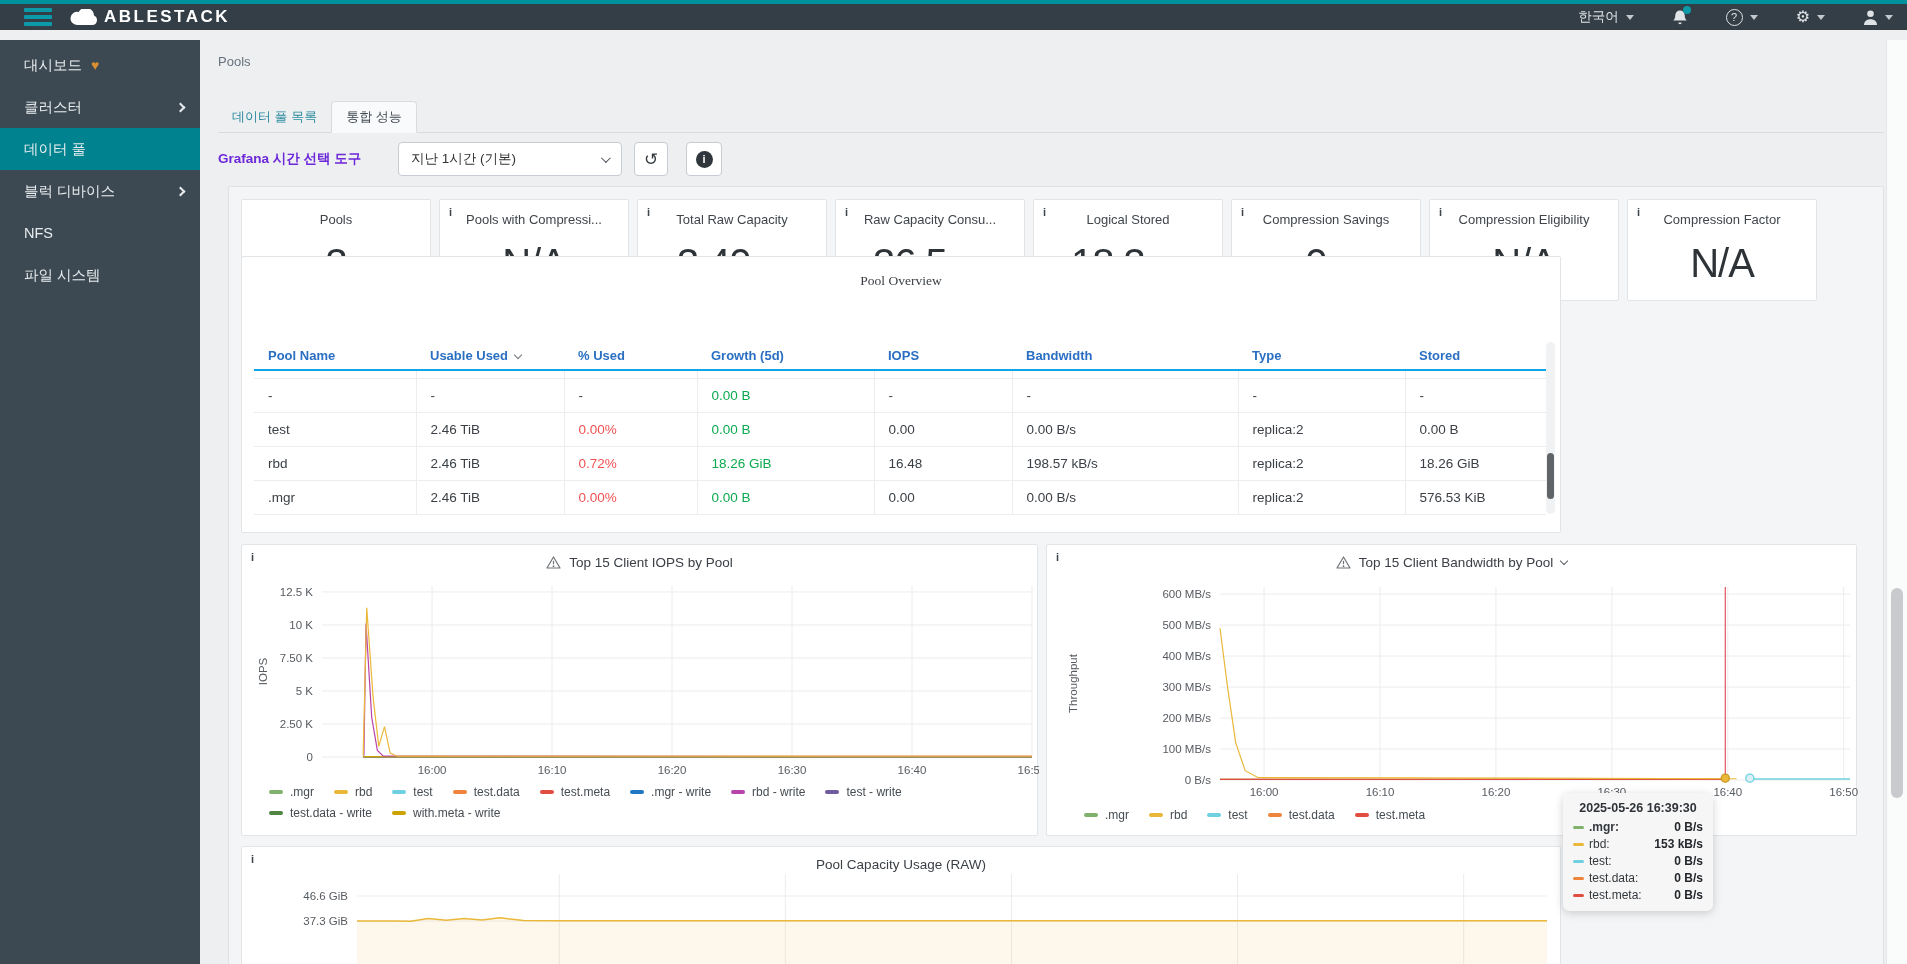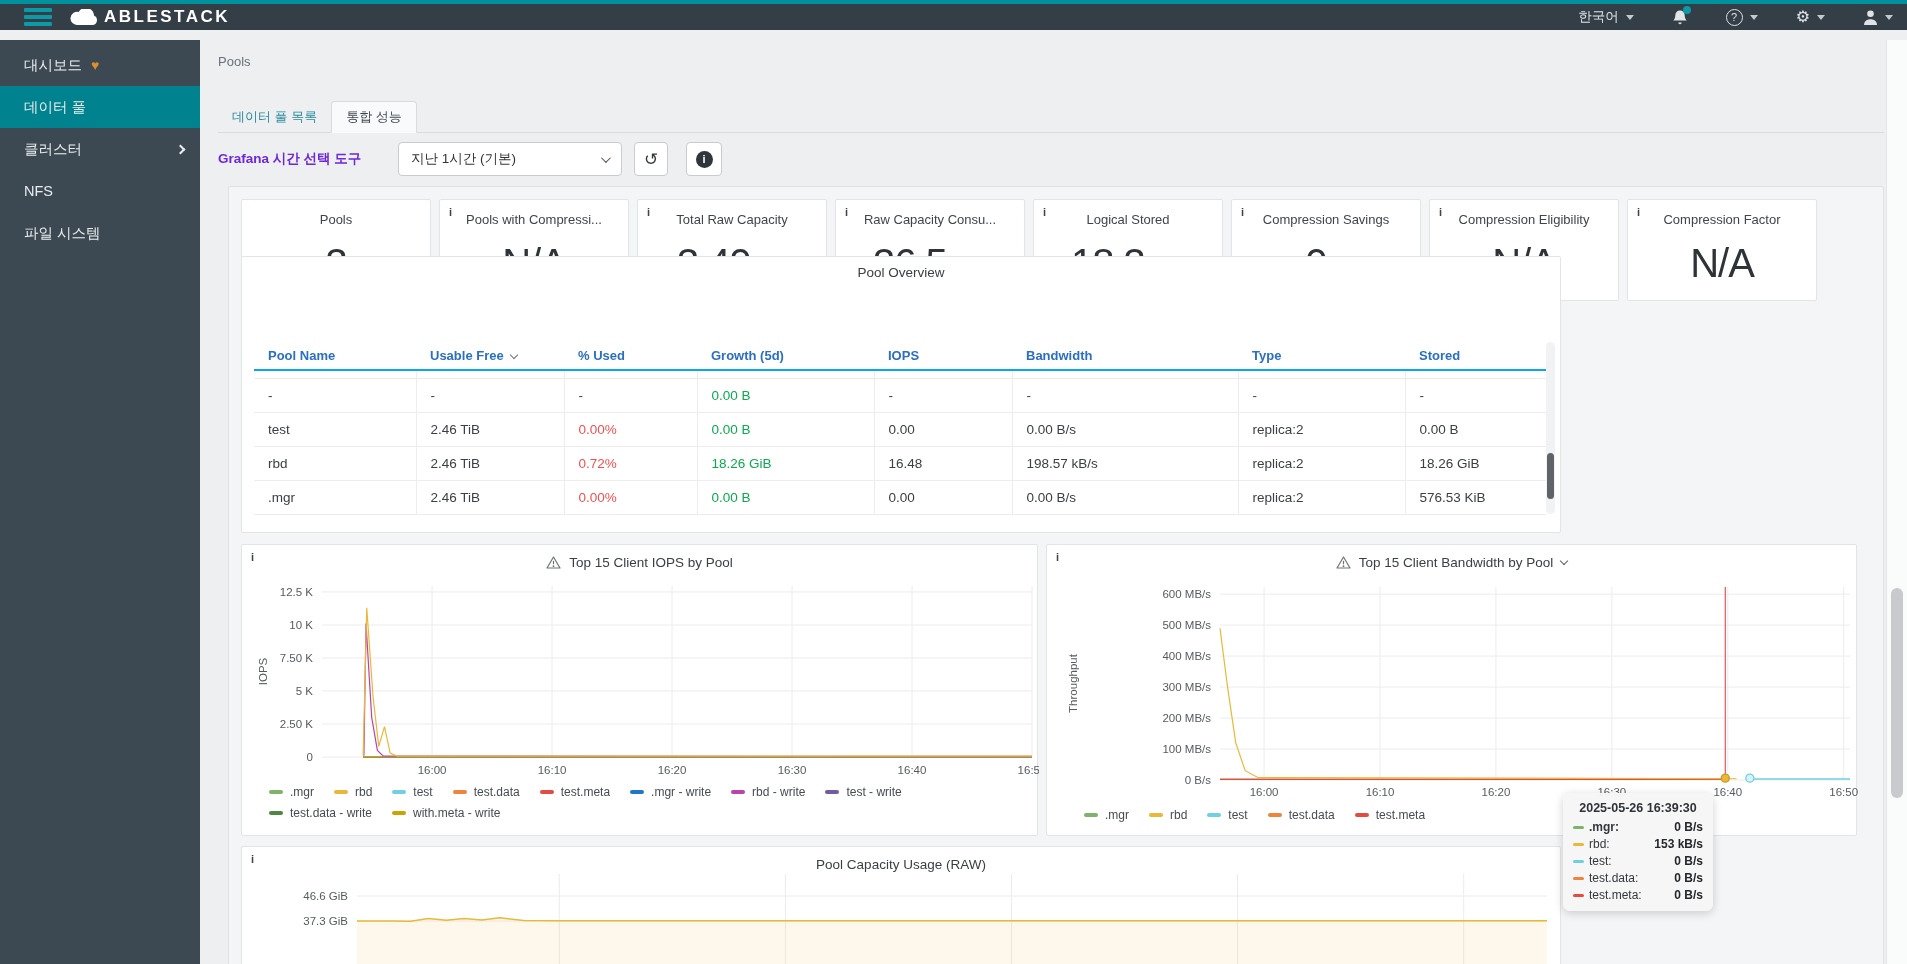--- a/index.html
+++ b/index.html
@@ -53,21 +53,21 @@
 
   .stats-row { position:absolute; left:12px; top:12px; display:flex; gap:8px; }
   .stat { position:relative; width:190px; height:102px; background:#fff; border:1px solid #e2e5e8; border-radius:2px; display:flex; flex-direction:column; align-items:center; }
   .stat-title { margin-top:12px; font-size:13px; color:#3f454b; white-space:nowrap; }
   .stat-value { flex:1; display:flex; align-items:center; justify-content:center; color:#2e3338; }
   .stat-value .num { font-size:40px; font-weight:500; letter-spacing:-1px; }
   .stat-value .unit { font-size:20px; margin-left:7px; margin-top:12px; }
 
   
   .table-panel { left:12px; top:69px; width:1320px; height:277px; }
-  .table-panel .panel-title { margin-top:8px; }
+  .table-panel .panel-title { margin-top:16px;font-family:Liberation Serif, serif; }
   table { border-collapse:collapse; position:absolute; left:12px; top:85px; width:1292px; table-layout:fixed; }
   th { text-align:left; font-size:13px; color:#2a6fc2; font-weight:bold; height:28px; padding-left:14px; border-bottom:2px solid #0ea5e9; cursor:pointer; white-space:nowrap; }
   td { font-size:13.5px; color:#3b4046; height:34px; padding-left:14px; border:1px solid #ededed; white-space:nowrap; overflow:hidden; }
   td:first-child { border-left:none; } td:last-child { border-right:none; }
   tr.sliver td { height:8px; }
   td.green { color:#0caa50; } td.red { color:#f05152; }
   .sort-chev { display:inline-block; width:6px; height:6px; border-right:1.6px solid #6f7479; border-bottom:1.6px solid #6f7479; transform:rotate(45deg); margin-left:7px; margin-bottom:2px; }
   .tbl-scroll-track { position:absolute; right:5px; top:85px; width:9px; height:172px; background:#f1f2f3; border-radius:5px; }
   .tbl-scroll-thumb { position:absolute; left:1px; top:111px; width:7px; height:46px; background:#5f6469; border-radius:4px; }
 
@@ -142,25 +142,29 @@
         <span class="caret"></span>
       </div>
     </div>
   </header>
 
   <nav class="sidebar" id="sidebar">
       <div class="side-item">
         <span class="side-label">대시보드</span>
         <span class="heart">♥</span>
       </div>
+      <div class="side-item">
+        <span class="side-label">클러스터</span>
+        <span class="side-chev"></span>
+      </div>
       <div class="side-item active">
         <span class="side-label">데이터 풀</span>
       </div>
       <div class="side-item">
-        <span class="side-label">클러스터</span>
+        <span class="side-label">블럭 디바이스</span>
         <span class="side-chev"></span>
       </div>
       <div class="side-item">
         <span class="side-label">NFS</span>
       </div>
       <div class="side-item">
         <span class="side-label">파일 시스템</span>
       </div>
     </nav>
 
@@ -248,21 +252,21 @@
             </div>
           </section>
         </div>
 
       <section class="panel table-panel">
         <div class="panel-title">Pool Overview</div>
         <table id="pool-table">
             <thead>
               <tr>
                 <th style="width: 162px;"><span>Pool Name</span></th>
-                <th style="width: 148px;"><span>Usable Free</span><span class="sort-chev"></span></th>
+                <th style="width: 148px;"><span>Usable Used</span><span class="sort-chev"></span></th>
                 <th style="width: 133px;"><span>% Used</span></th>
                 <th style="width: 177px;"><span>Growth (5d)</span></th>
                 <th style="width: 138px;"><span>IOPS</span></th>
                 <th style="width: 226px;"><span>Bandwidth</span></th>
                 <th style="width: 167px;"><span>Type</span></th>
                 <th style="width: 141px;"><span>Stored</span></th>
               </tr>
             </thead>
             <tbody>
               <tr class="sliver">

